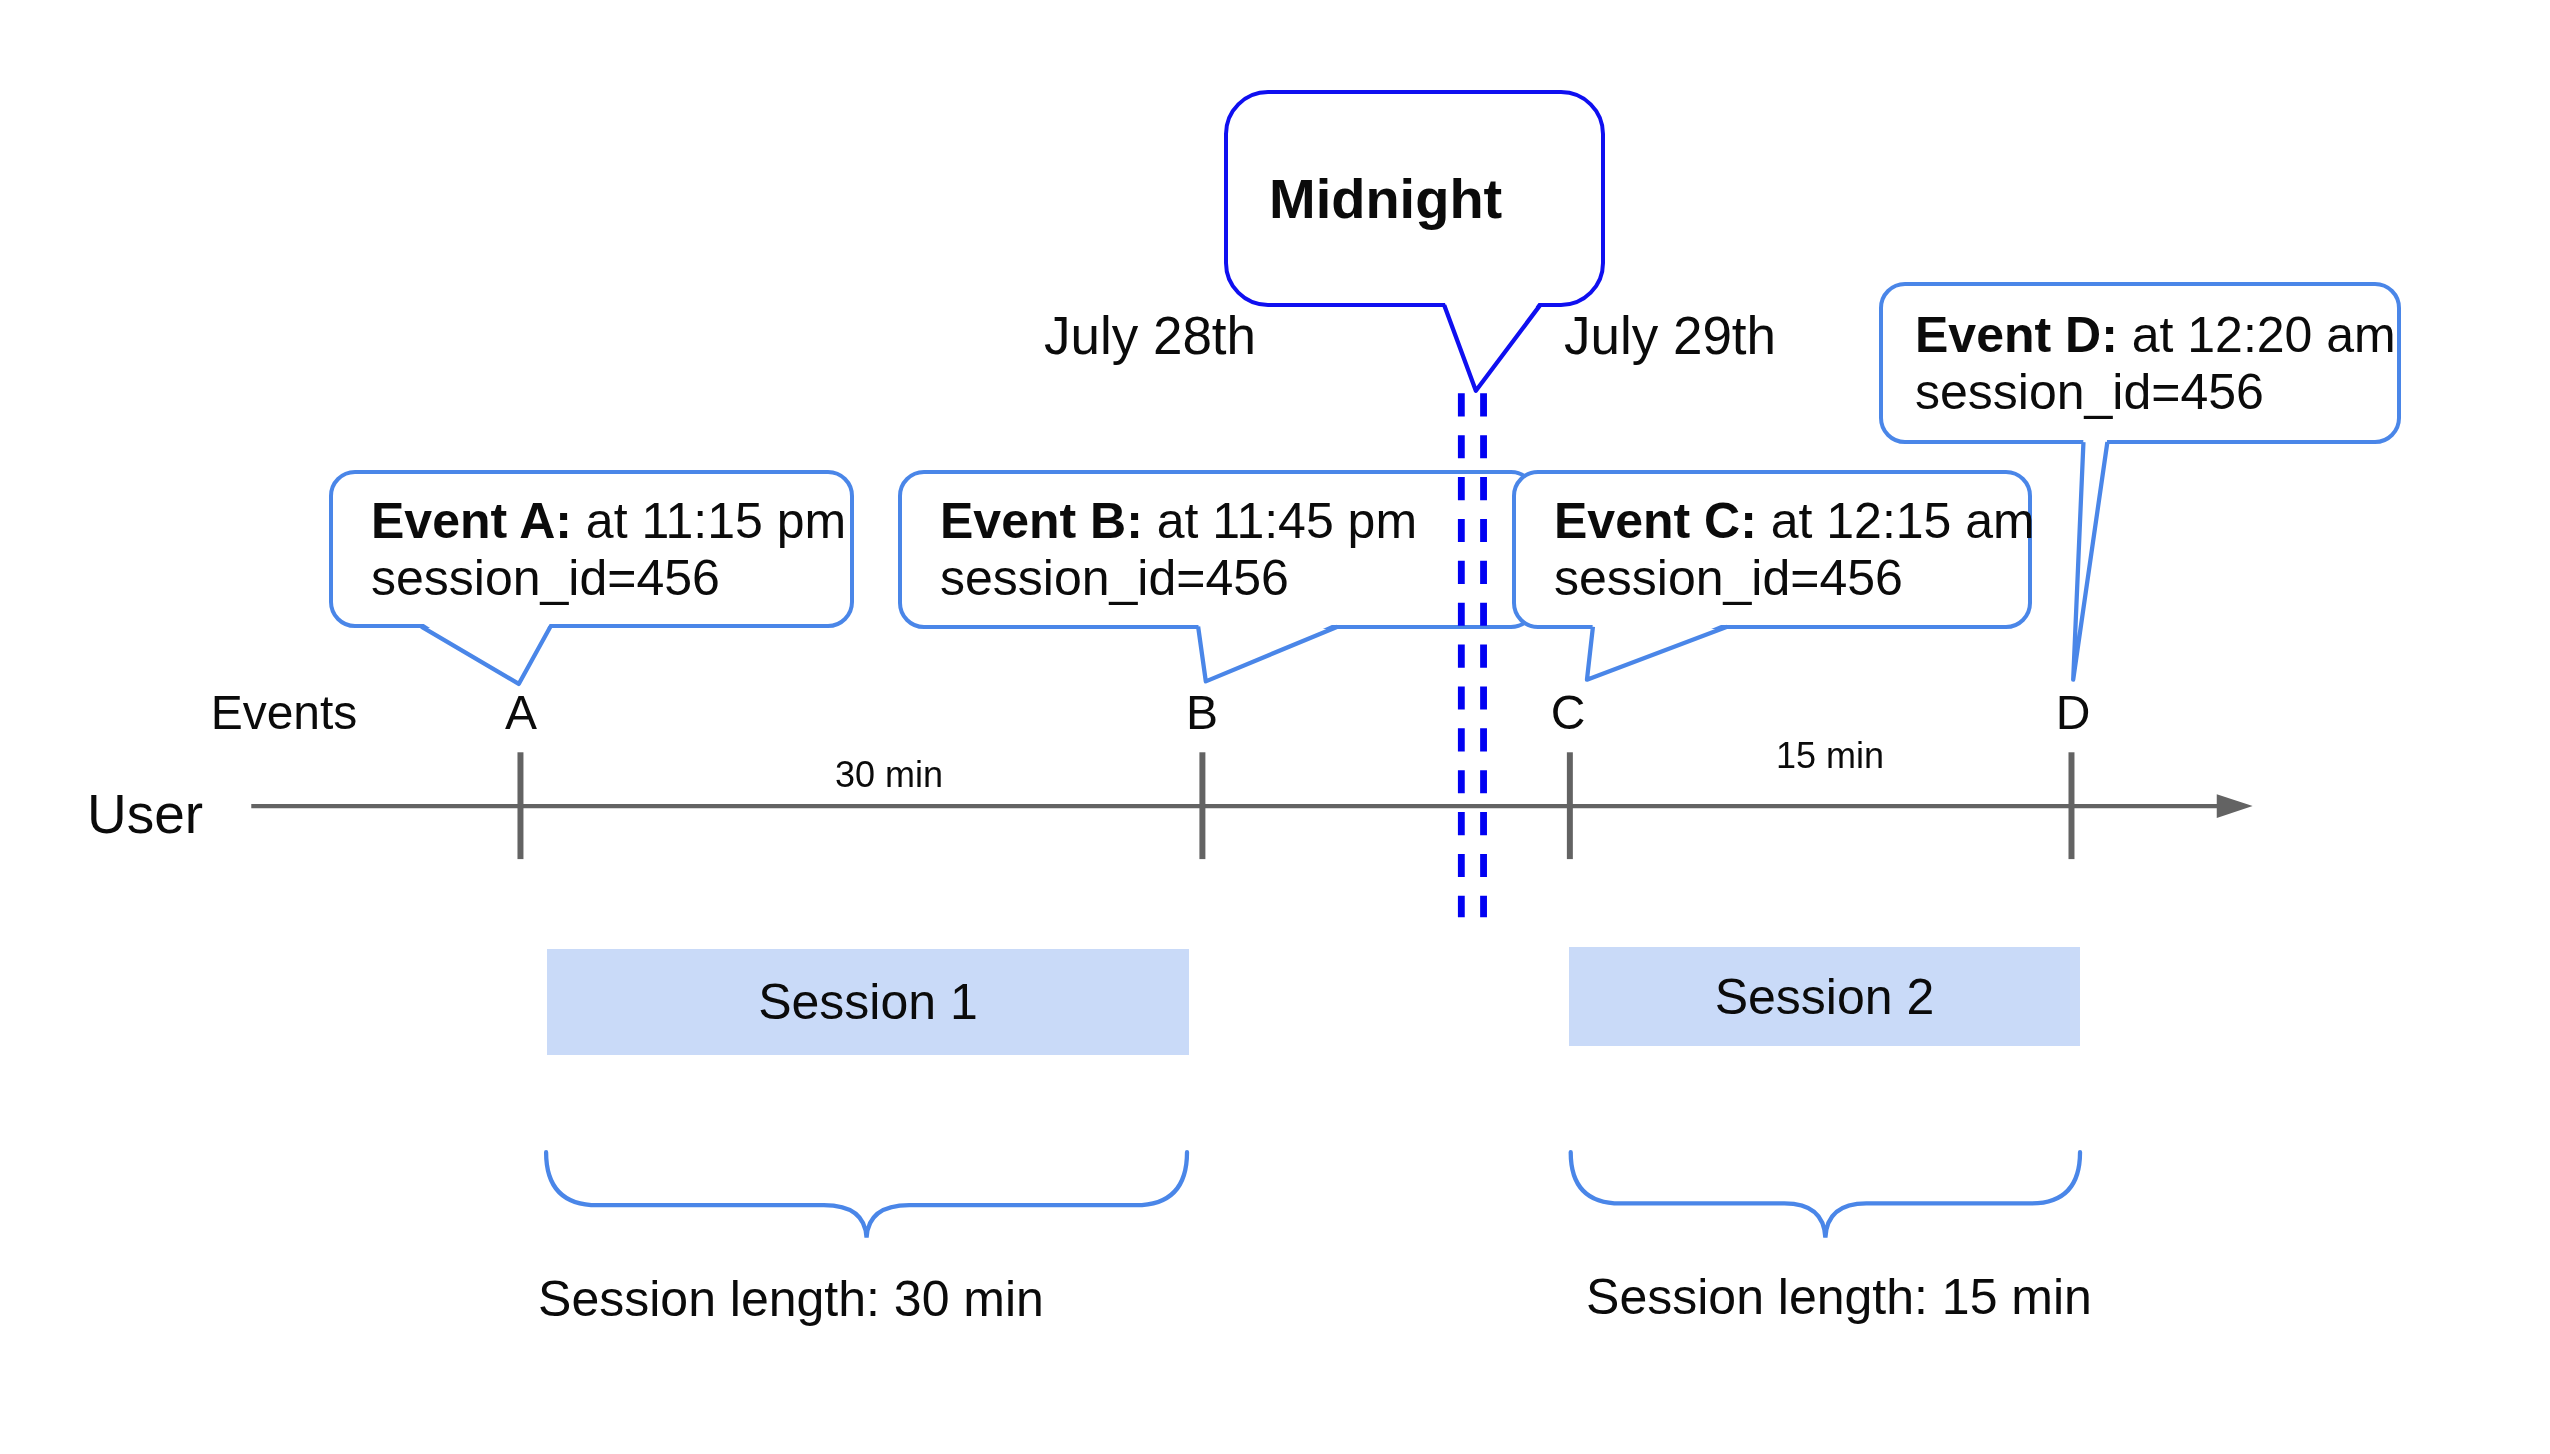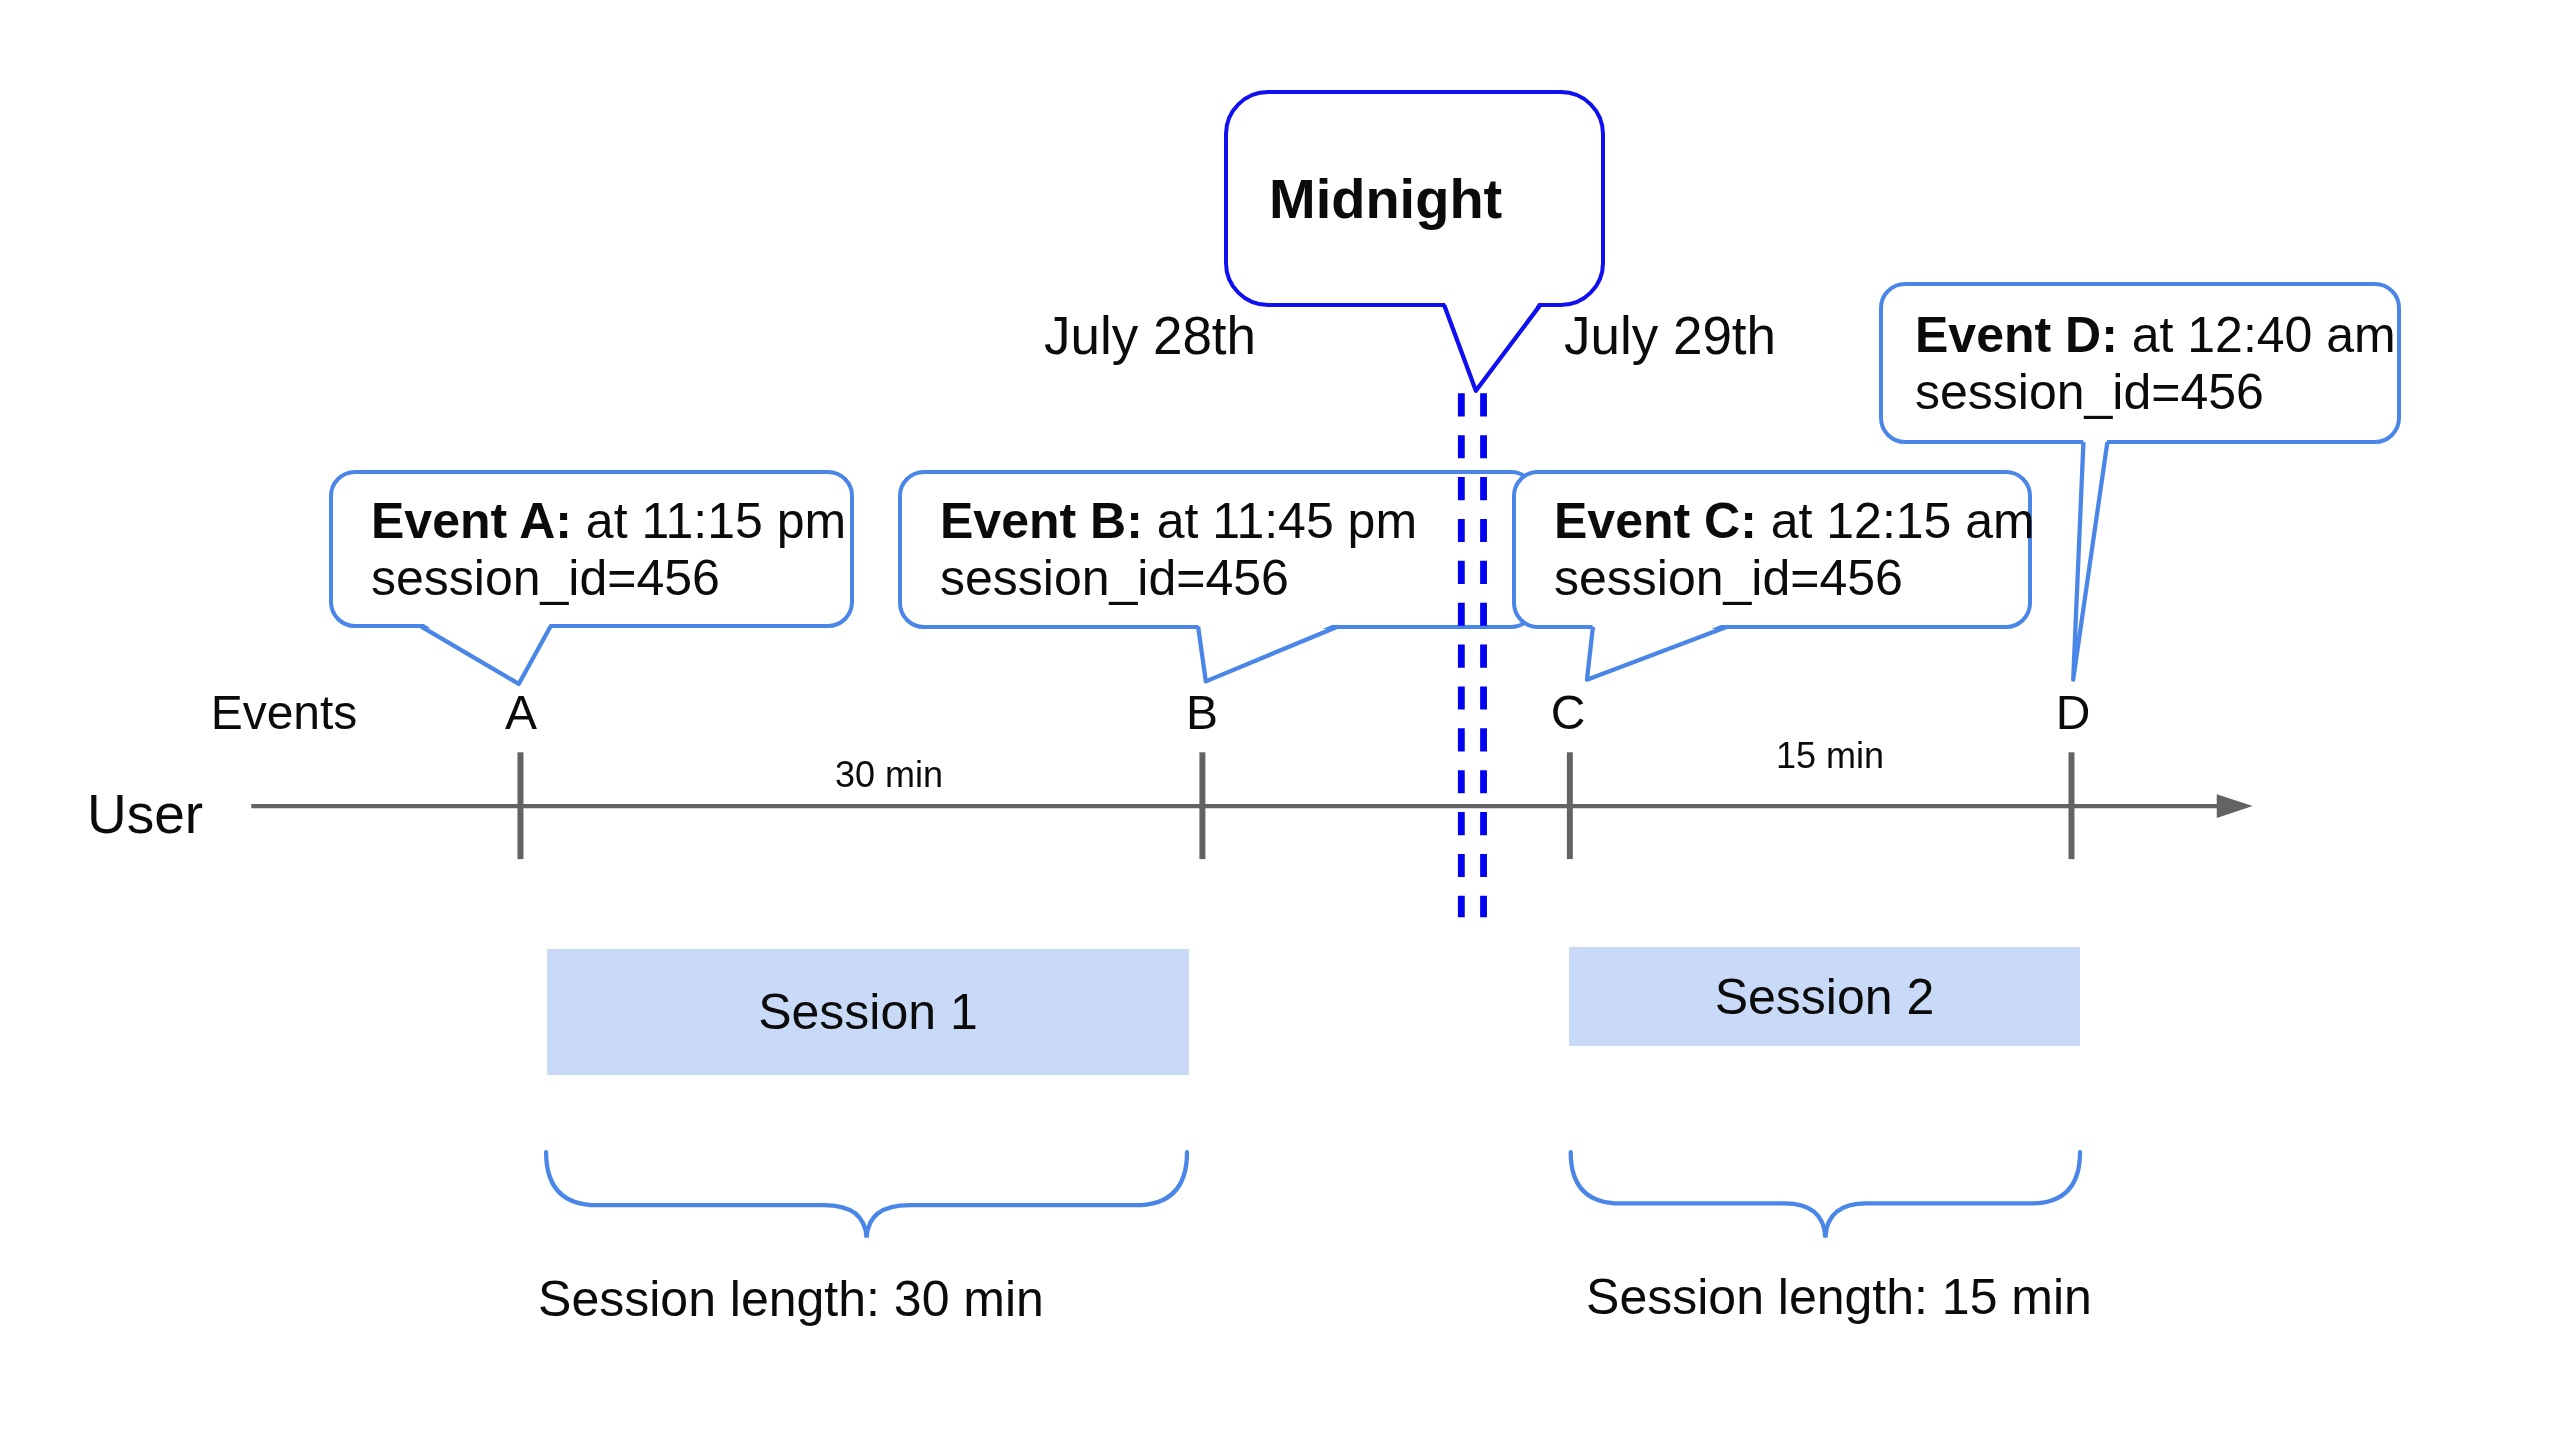--- a/index.html
+++ b/index.html
@@ -84,36 +84,36 @@
 
   <div class="bubble abs" style="left:1500px;top:470px;width:520px;height:159px;">
     <div class="bubble-text">
       <b>Event C:</b><span> at 12:15 am</span><br>
       <span>session_id=456</span>
     </div>
   </div>
 
   <div class="bubble abs" style="left:1867px;top:282px;width:522px;height:162px;">
     <div class="bubble-text" style="top:20.5px;left:32px;">
-      <b>Event D:</b><span> at 12:40 am</span><br>
+      <b>Event D:</b><span> at 12:20 am</span><br>
       <span>session_id=456</span>
     </div>
   </div>
 
   <div class="abs axis-label" style="left:272px;top:712px;">Events</div>
   <div class="abs axis-label" style="left:509px;top:712px;">A</div>
   <div class="abs axis-label" style="left:1190px;top:712px;">B</div>
   <div class="abs axis-label" style="left:1556px;top:712px;">C</div>
   <div class="abs axis-label" style="left:2061px;top:712px;">D</div>
   <div class="abs user-label" style="left:75px;top:814px;">User</div>
 
   <div class="abs interval-label" style="left:877px;top:775px;">30 min</div>
   <div class="abs interval-label" style="left:1818px;top:756px;">15 min</div>
 
-  <div class="session-box" style="left:535px;top:949px;width:642px;height:126px;">
+  <div class="session-box" style="left:535px;top:949px;width:642px;height:106px;">
     <span>Session 1</span>
   </div>
   <div class="session-box" style="left:1557px;top:947px;width:511px;height:99px;">
     <span>Session 2</span>
   </div>
 
   <div class="abs length-label" style="left:779px;top:1299px;">Session length: 30 min</div>
   <div class="abs length-label" style="left:1827px;top:1297px;">Session length: 15 min</div>
 
   <svg class="overlay" viewBox="0 0 2984 1702">

